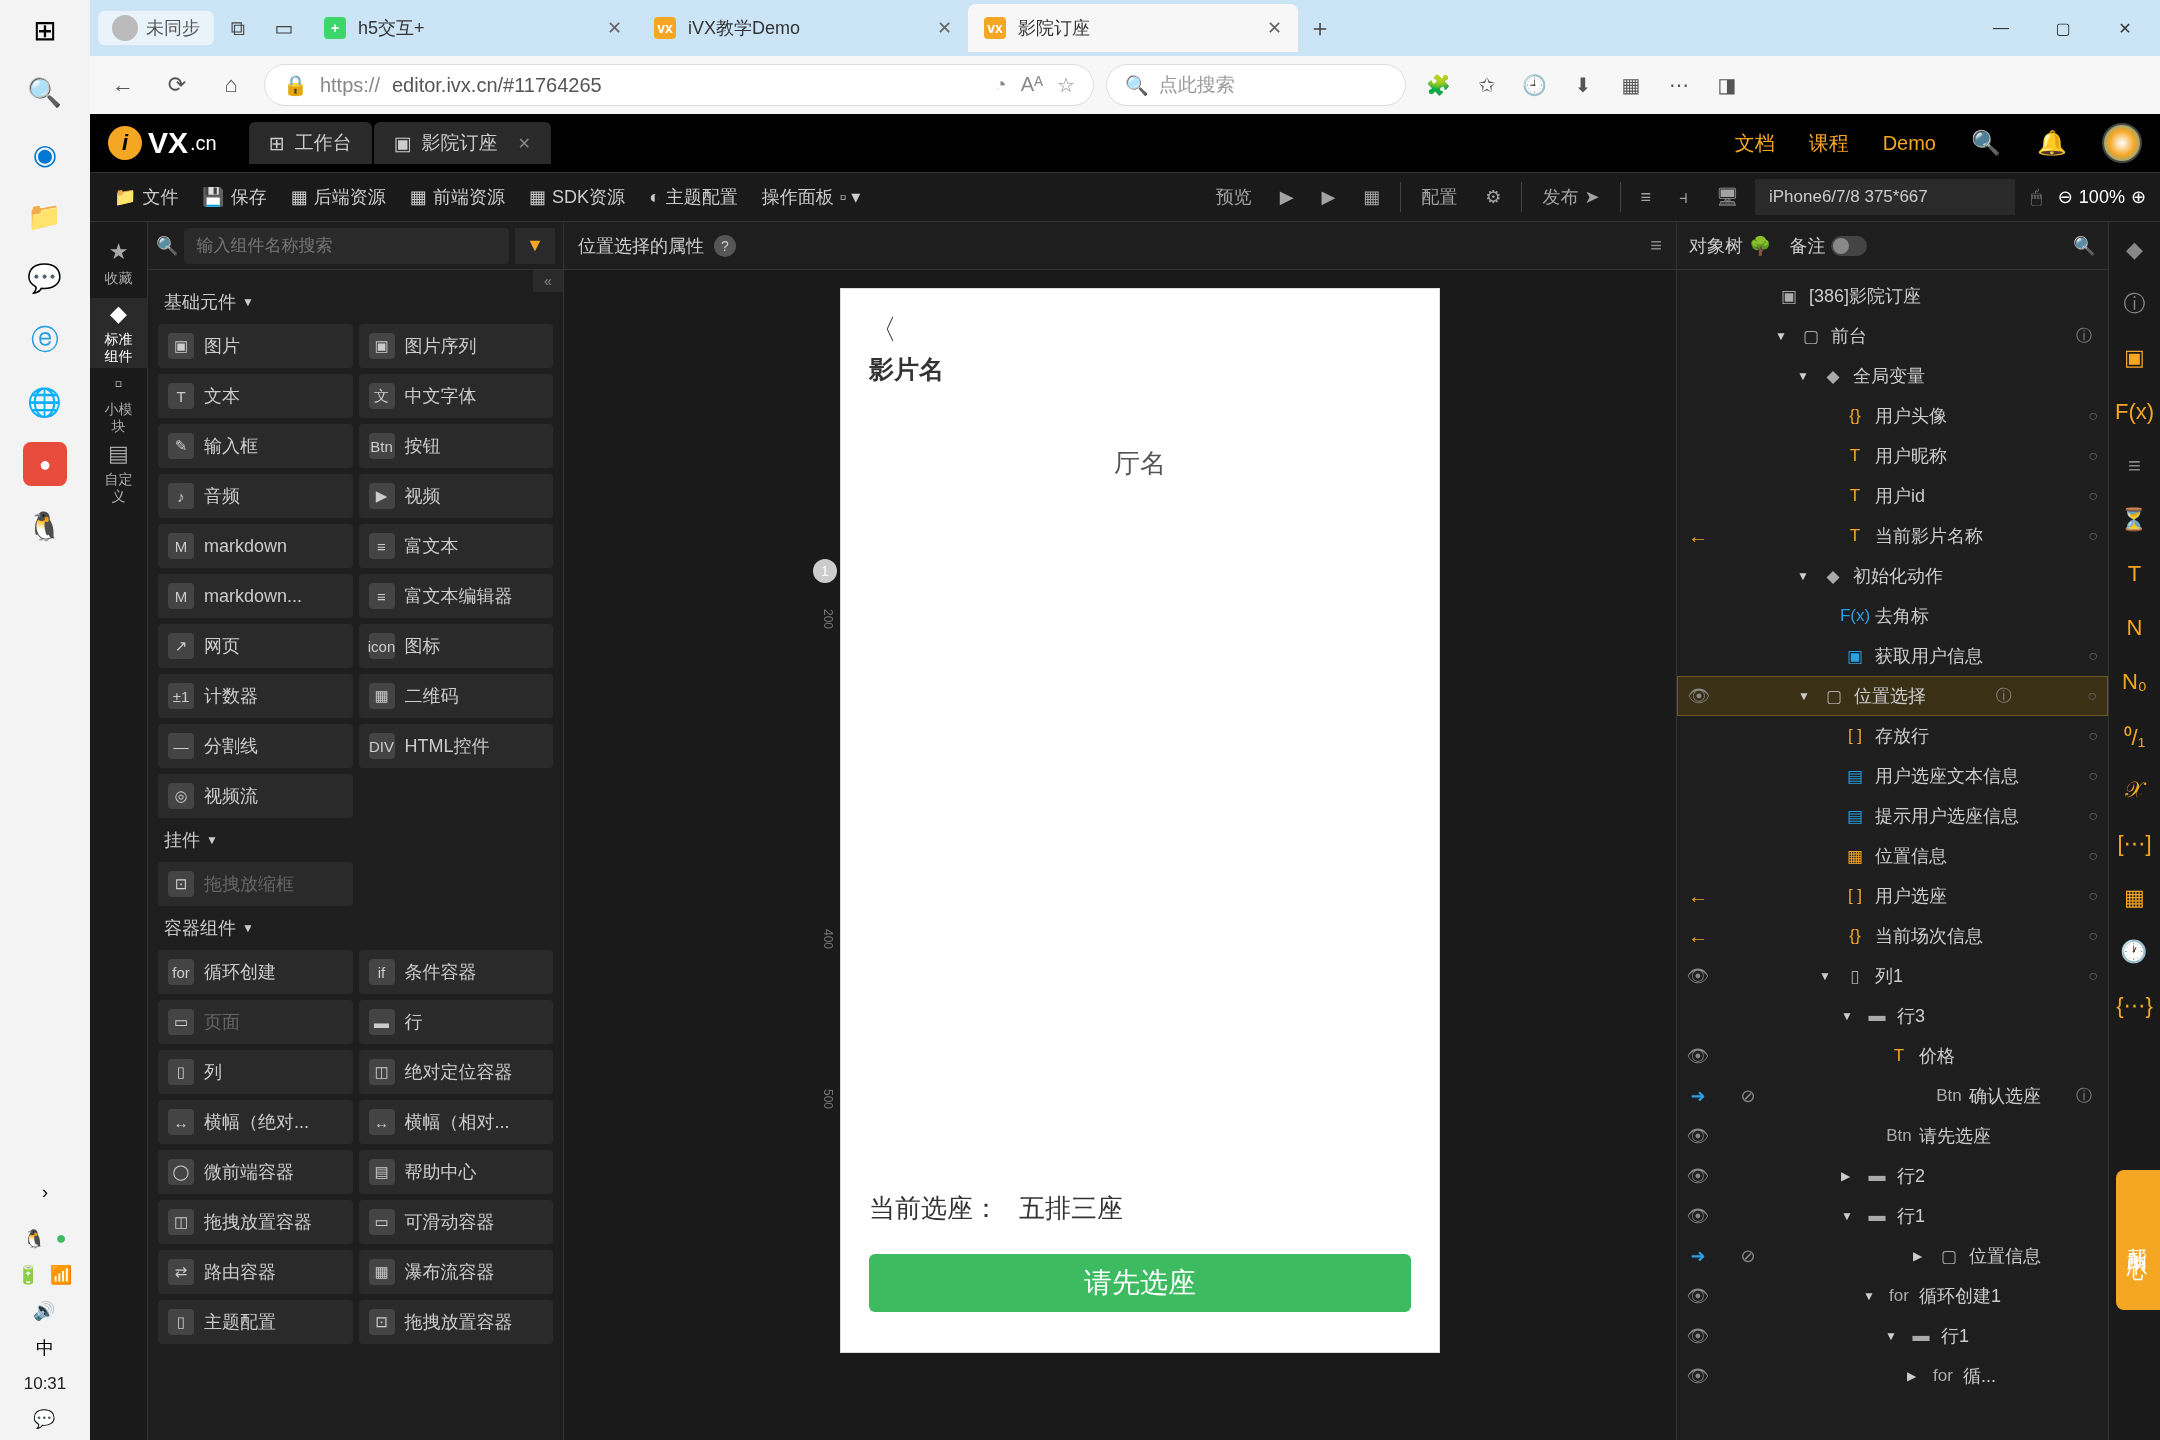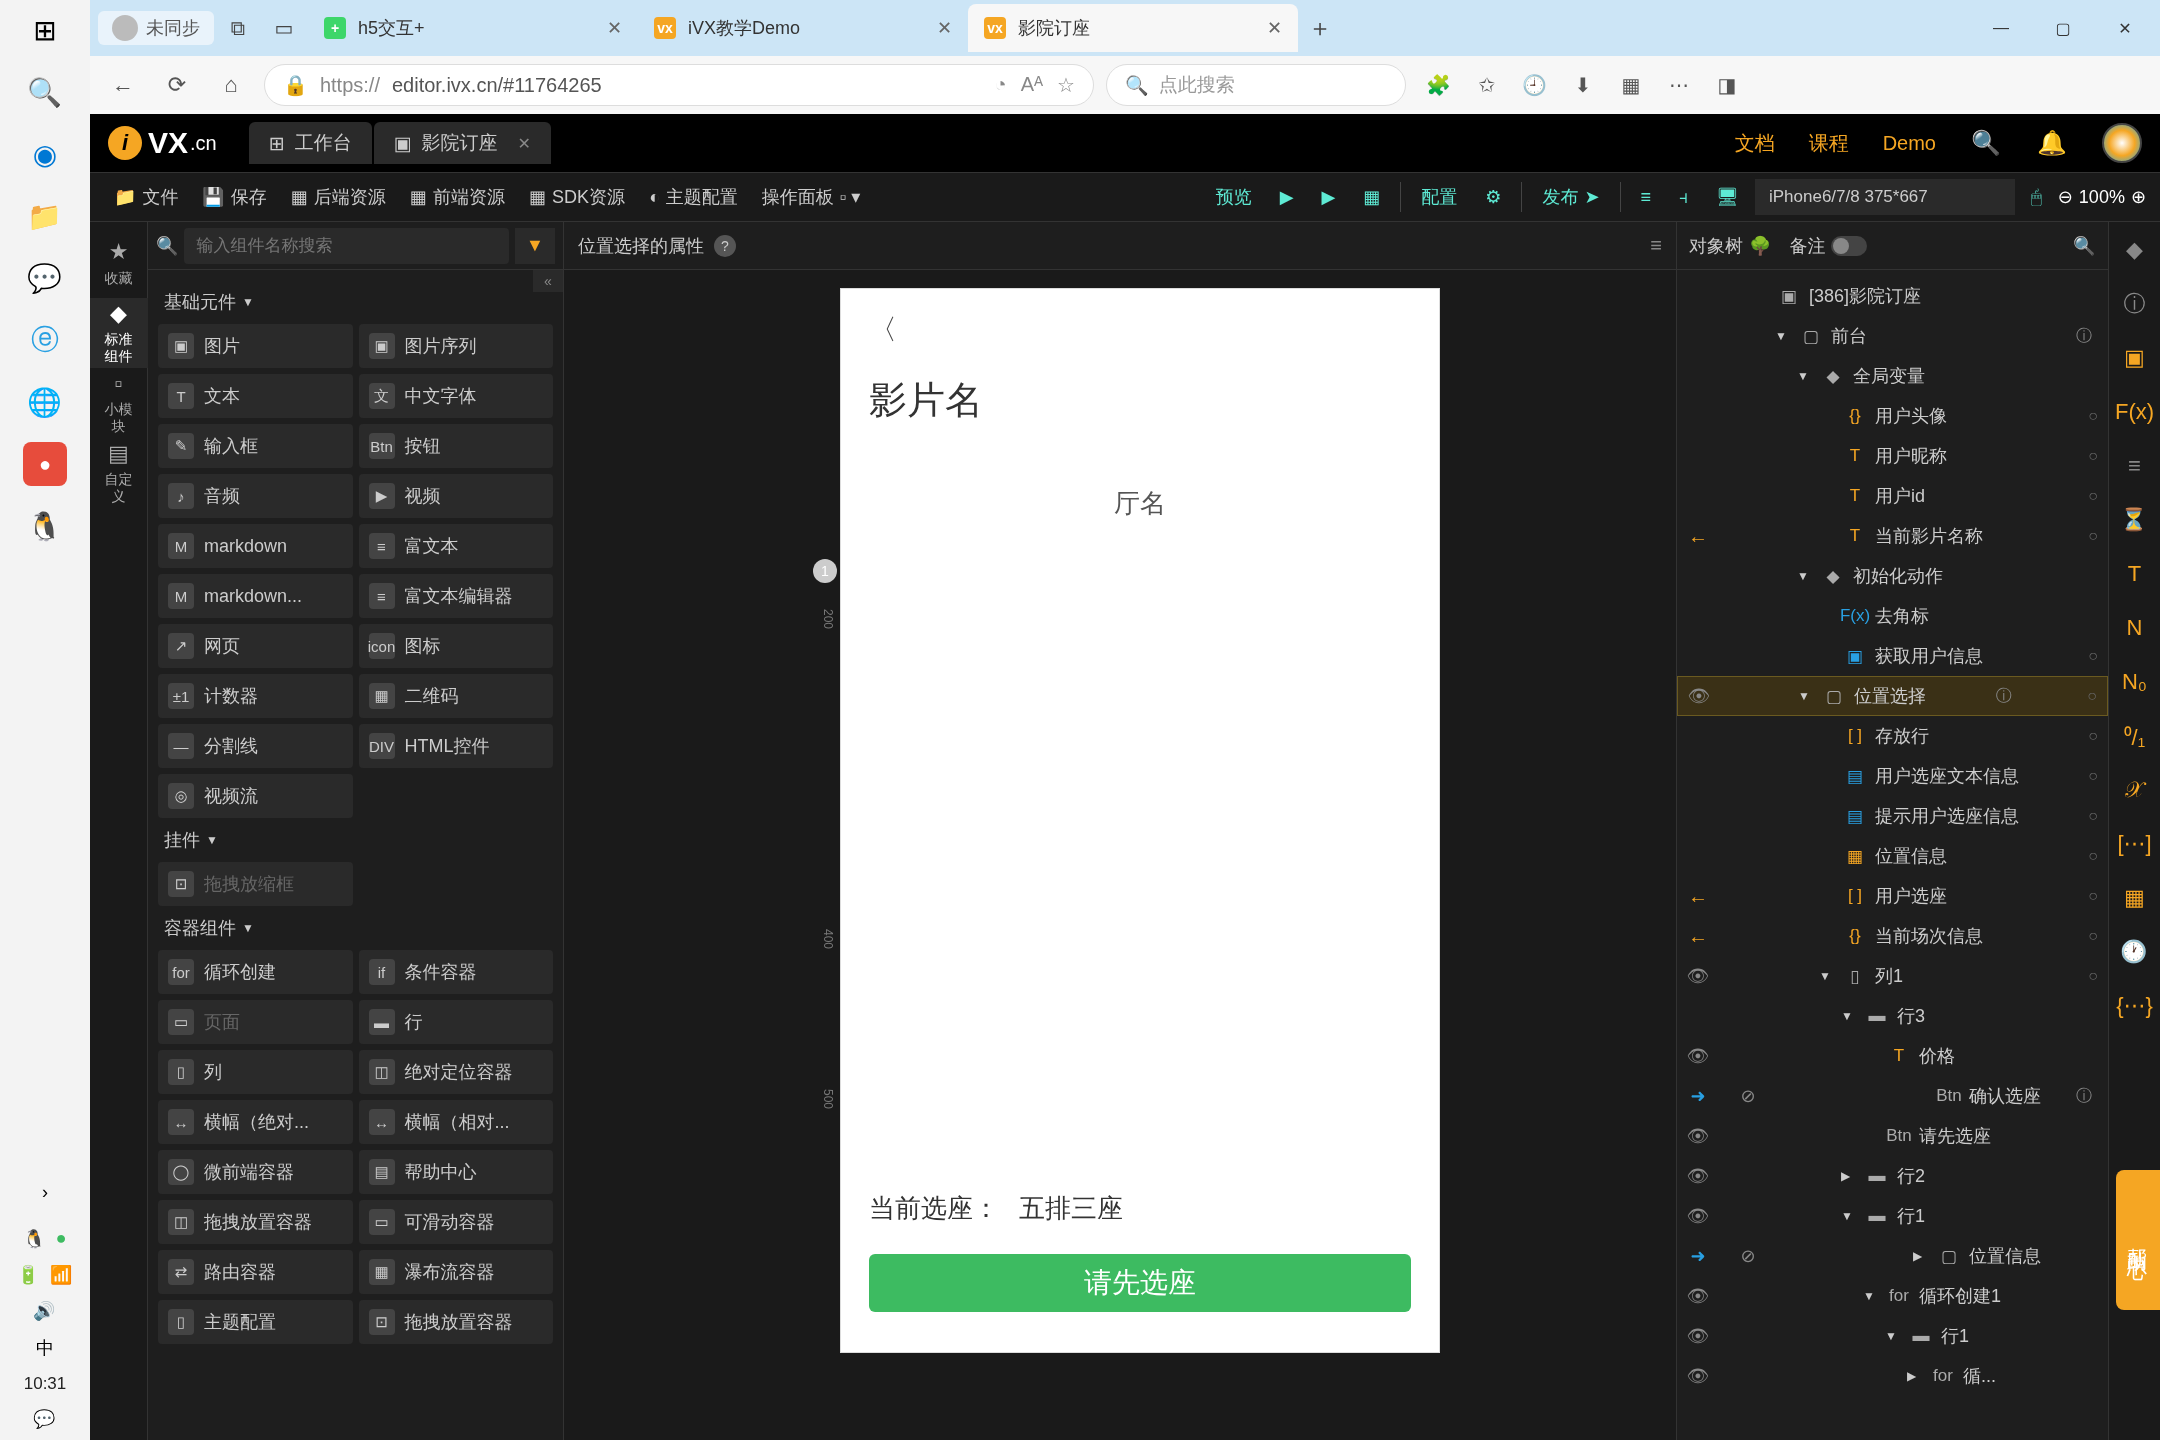--- a/index.html
+++ b/index.html
@@ -44,21 +44,21 @@
 .app-tab .tab-x{margin-left:10px;color:#888;font-size:16px}
 .header-right{margin-left:auto;display:flex;align-items:center;gap:34px}
 .hdr-link{font-size:20px;color:#f5a623}
 .hdr-icon{width:32px;height:32px;display:flex;align-items:center;justify-content:center;color:#f5a623;font-size:24px}
 .hdr-avatar{width:40px;height:40px;border-radius:50%;background:radial-gradient(circle,#fff,#f5a623,#29abe2);border:2px solid #444}
 
 .app-toolbar{height:50px;background:#1a1a1a;border-top:1px solid #333;border-bottom:1px solid #333;display:flex;align-items:center;padding:0 14px;gap:4px;font-size:18px;color:#ccc}
 .tb-item{display:flex;align-items:center;gap:6px;padding:0 10px;height:36px}
 .tb-sep{width:1px;height:30px;background:#444;margin:0 4px}
 .tb-right{margin-left:auto;display:flex;align-items:center;gap:4px}
-.tb-btn{padding:0 12px;height:36px;display:flex;align-items:center;gap:6px;color:#5eead4}
+.tb-btn{padding:0 12px;height:36px;display:flex;align-items:center;gap:6px;color:#a3a3a3}
 .device-sel{background:#2a2a2a;padding:0 14px;height:36px;display:flex;align-items:center;font-size:17px;color:#ccc;min-width:260px}
 .zoom-chip{display:flex;align-items:center;gap:6px;font-size:18px;color:#fff}
 
 .main-area{flex:1;display:flex;overflow:hidden}
 
 .left-nav{width:58px;background:#1a1a1a;border-right:1px solid #333;display:flex;flex-direction:column;align-items:center;padding-top:6px}
 .left-nav-item{width:58px;height:70px;display:flex;flex-direction:column;align-items:center;justify-content:center;gap:4px;font-size:14px;color:#aaa;line-height:1.2;text-align:center}
 .left-nav-item.active{background:#2a2a2a;color:#fff}
 .left-nav-item .icn{font-size:22px}
 
@@ -80,21 +80,21 @@
 .props-bar .menu{margin-left:auto;color:#888;font-size:20px}
 
 .canvas-wrap{flex:1;display:flex;flex-direction:column;background:#1a1a1a;position:relative;overflow:hidden}
 .canvas-area{flex:1;position:relative;display:flex;justify-content:center;padding-top:18px;overflow:hidden}
 .canvas-ruler-h{position:absolute;top:0;left:0;right:0;height:18px;background:#1a1a1a;border-bottom:1px solid #444;font-size:12px;color:#777}
 .canvas-ruler-h span{position:absolute;top:2px}
 .phone-frame{width:600px;height:1065px;background:#fff;position:relative;border:1px solid #ddd;margin-left:40px}
 .canvas-marker{position:absolute;left:-28px;top:270px;width:24px;height:24px;border-radius:12px;background:#ccc;color:#fff;font-size:14px;display:flex;align-items:center;justify-content:center}
 .phone-content{padding:22px 28px;color:#333}
 .back-chev{font-size:28px;color:#444}
-.movie-title{font-size:38px;font-weight:400;margin-top:26px}
+.movie-title{font-size:25px;font-weight:700;margin-top:4px}
 .movie-sub{font-size:24px;color:#888;margin-top:26px}
 .divider-arc{width:100%;height:20px;margin-top:30px;background:radial-gradient(ellipse 90% 200% at 50% 220%,transparent 48%,#ccc 49%,#ccc 51%,transparent 52%)}
 .hall-name{text-align:center;font-size:26px;color:#555;margin-top:10px}
 .bottom-bar{position:absolute;bottom:0;left:0;right:0;padding:20px 28px 40px}
 .seat-text{font-size:26px;color:#333;display:flex;gap:20px}
 .confirm-btn{margin-top:28px;height:58px;background:#3dbb61;color:#fff;font-size:28px;display:flex;align-items:center;justify-content:center;border-radius:6px}
 
 .right-panel{width:484px;background:#1e1e1e;border-left:1px solid #333;display:flex;overflow:hidden}
 .right-content{flex:1;display:flex;flex-direction:column;overflow:hidden}
 .right-tabs{height:48px;display:flex;align-items:center;border-bottom:1px solid #333;padding:0 12px;gap:18px;font-size:18px;color:#ccc}

